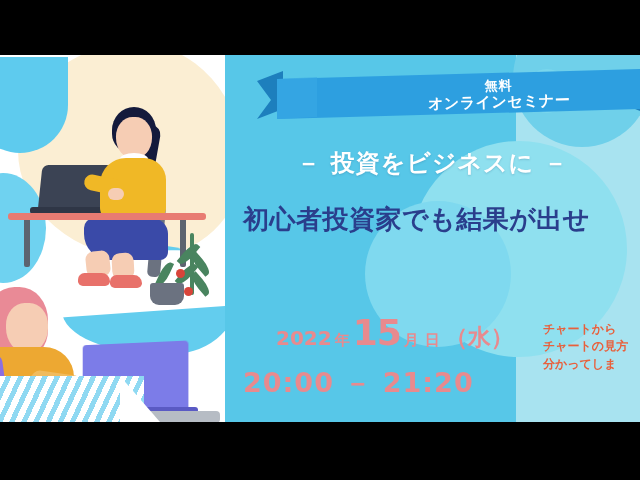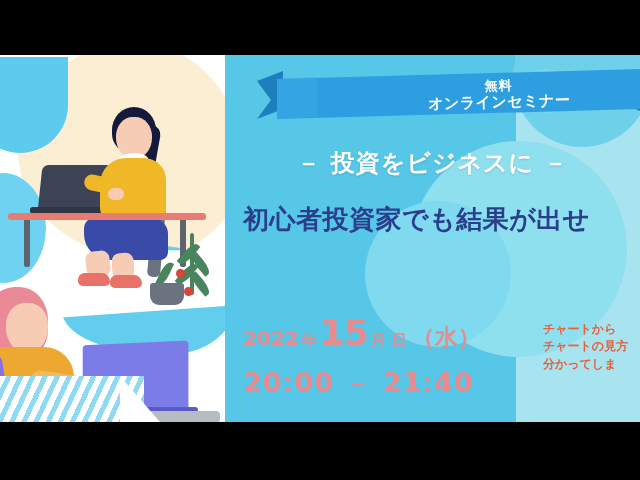--- a/index.html
+++ b/index.html
@@ -97,21 +97,21 @@
   .subtitle{position:absolute;left:0;top:92px;width:415px;text-align:center;color:#ffffff;
             font-size:24px;font-weight:bold;letter-spacing:1px;z-index:7;
             text-shadow:0 1px 2px rgba(40,90,130,.25);}
 
   .headline{position:absolute;left:18px;top:148px;width:430px;color:#2a3e8c;
             font-size:26px;font-weight:bold;line-height:1.28;letter-spacing:0.5px;z-index:7;
             white-space:nowrap;}
   .headline .hl2{text-align:center;width:372px;}
 
   .datetime{position:absolute;left:18px;top:257px;z-index:8;color:#e88a8e;white-space:nowrap;}
-  .datetime .row1{display:flex;align-items:baseline;}
+  .datetime .row1{display:flex;align-items:baseline;margin-left:33px;}
   .datetime .yr{font-size:20px;font-weight:bold;}
   .datetime .unit{font-size:15px;font-weight:bold;margin:0 3px;}
   .datetime .big{font-size:36px;font-weight:bold;letter-spacing:-1px;}
   .datetime .dow{font-size:23px;font-weight:bold;margin-left:2px;}
   .datetime .row2{font-size:27px;font-weight:bold;margin-top:12px;letter-spacing:1px;}
 
   .sidenote{position:absolute;left:318px;top:266px;z-index:9;color:#e8603c;
             font-size:12px;font-weight:bold;line-height:1.45;white-space:nowrap;}
 </style>
 </head>
@@ -204,21 +204,21 @@
 
       <div class="datetime">
         <div class="row1">
           <span class="yr">2022</span>
           <span class="unit">年</span>
           <span class="big">15</span>
           <span class="unit">月</span>
           <span class="unit">日</span>
           <span class="dow">（水）</span>
         </div>
-        <div class="row2">20:00 － 21:40</div>
+        <div class="row2">20:00 － 21:20</div>
       </div>
 
       <div class="sidenote">
         <div>チャートから</div>
         <div>チャートの見方</div>
         <div>分かってしま</div>
       </div>
 
     </div>
   </div>

